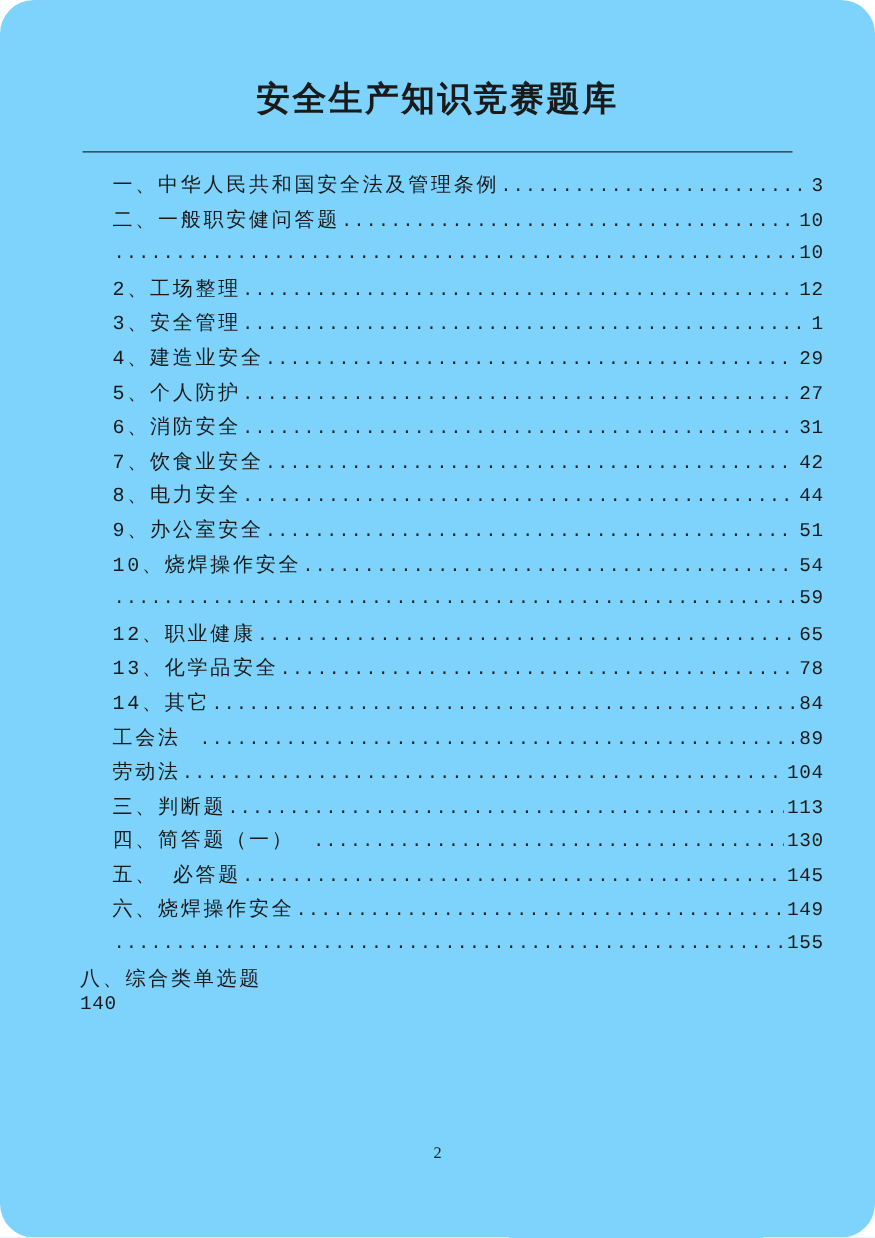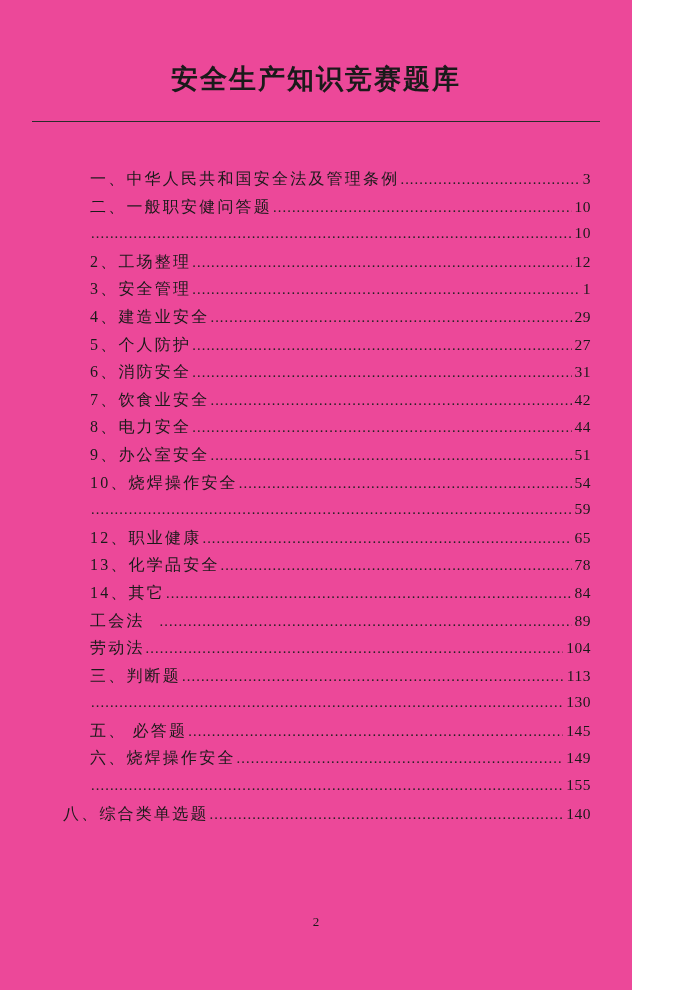--- a/index.html
+++ b/index.html
@@ -1,54 +1,56 @@
 <!DOCTYPE html>
 <html><head>
 <meta charset="utf-8">
 <style>
   * { margin: 0; padding: 0; box-sizing: border-box; }
   html, body { background: #ffffff; }
   .page {
-    width: 632px;
+    width: 700px;
     height: 990px;
-    background: #ec4899;
+    background: #7dd3fc;
     position: relative;
     overflow: hidden;
     font-family: "Liberation Serif", "DejaVu Serif", serif;
     color: #1a1a1a;
+    border-radius: 27px;
   }
   .doc-title {
     padding-top: 64px;
     text-align: center;
     font-size: 27px;
     font-weight: bold;
     letter-spacing: 2px;
     line-height: 31px;
   }
   .title-rule {
     display: block;
     width: 568px;
     margin: 26px auto 0 auto;
     border: none;
     border-top: 1.6px solid #2b2b2b;
     height: 0;
   }
   .toc {
-    margin: 47px 41px 0 63px;
+    margin: 16px 41px 0 63px;
+    font-family: Liberation Mono, monospace;
   }
   .toc-row {
     display: flex;
     align-items: baseline;
     height: 27.6px;
     font-size: 16px;
     letter-spacing: 2.2px;
     cursor: pointer;
   }
   .toc-row.indent-1 { padding-left: 27px; }
-  .toc-row.indent-0 { padding-left: 0; }
+  .toc-row.indent-0 { padding-left: 0; flex-direction: column; }
   .toc-label { white-space: nowrap; }
   .toc-label.has-gap { padding-right: 14px; }
   .toc-dots {
     flex: 1;
     overflow: hidden;
     white-space: nowrap;
     font-size: 14.5px;
     letter-spacing: 1.1px;
     color: #222222;
     margin: 0 3px 0 1px;
@@ -165,20 +167,21 @@
     <span class="toc-label">劳动法</span>
     <span class="toc-dots">................................................................................................................................................................</span>
     <span class="toc-page">104</span>
   </div>
       <div class="toc-row indent-1">
     <span class="toc-label">三、判断题</span>
     <span class="toc-dots">................................................................................................................................................................</span>
     <span class="toc-page">113</span>
   </div>
       <div class="toc-row indent-1">
+    <span class="toc-label has-gap">四、简答题（一）</span>
     <span class="toc-dots">................................................................................................................................................................</span>
     <span class="toc-page">130</span>
   </div>
       <div class="toc-row indent-1">
     <span class="toc-label">五、 必答题</span>
     <span class="toc-dots">................................................................................................................................................................</span>
     <span class="toc-page">145</span>
   </div>
       <div class="toc-row indent-1">
     <span class="toc-label">六、烧焊操作安全</span>

